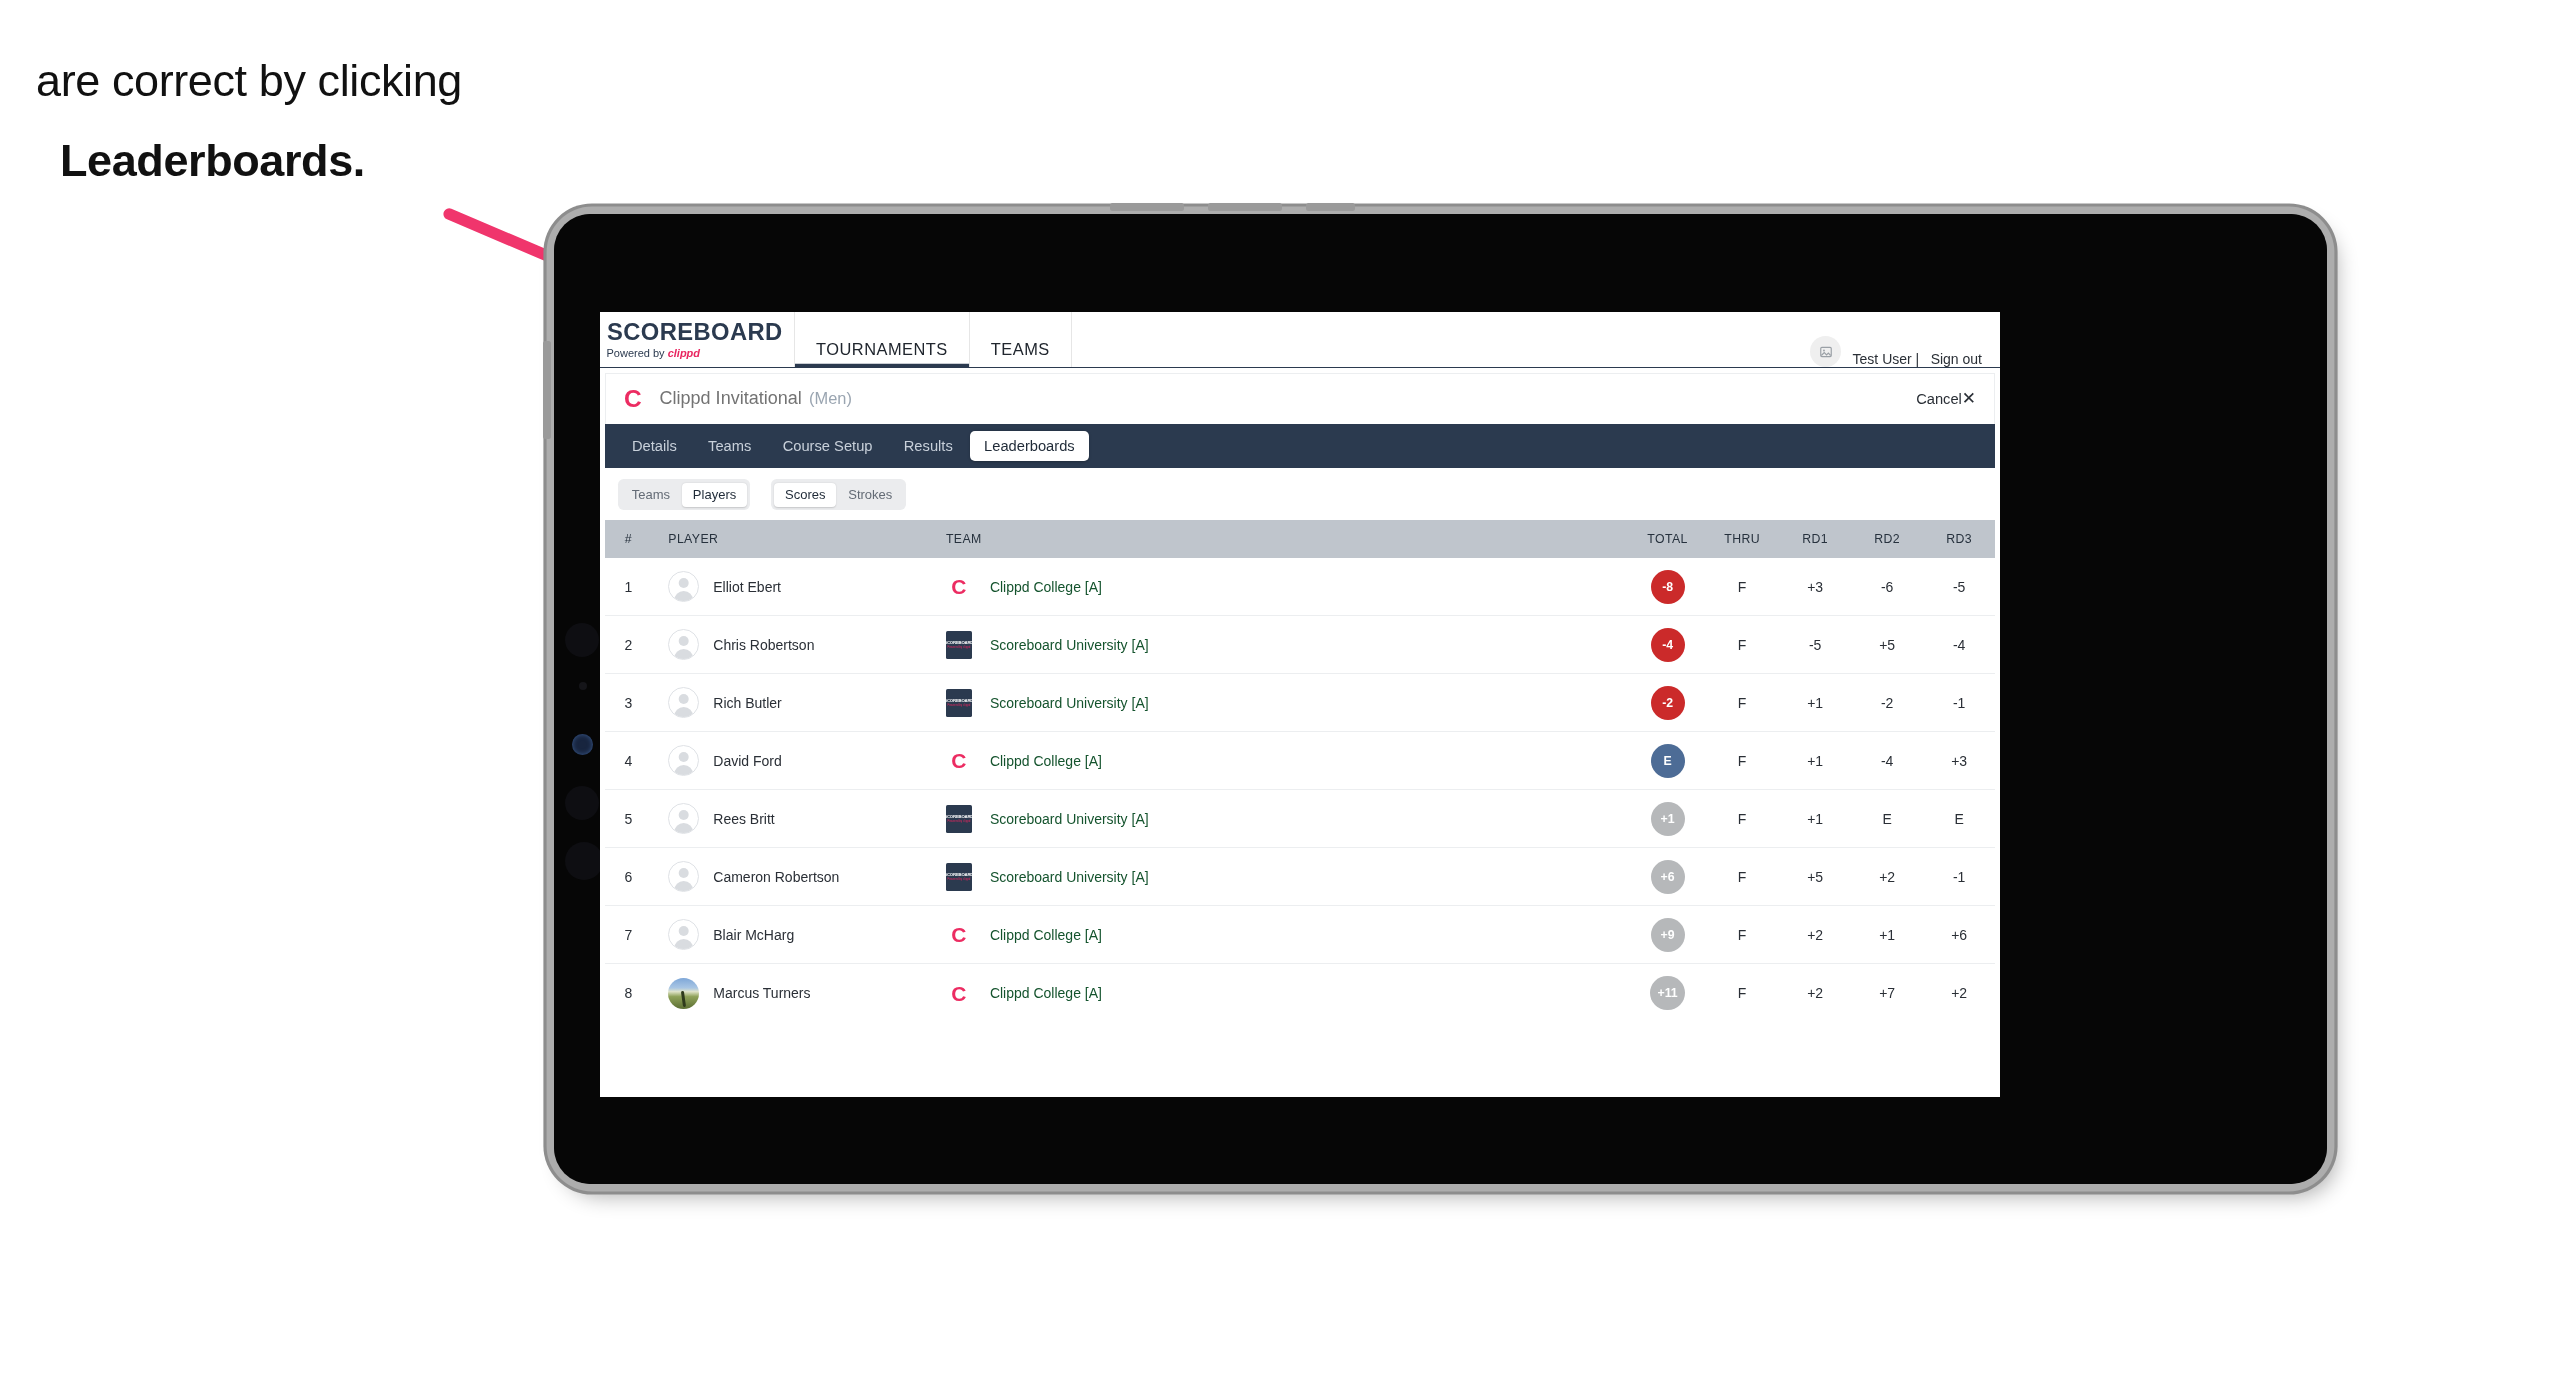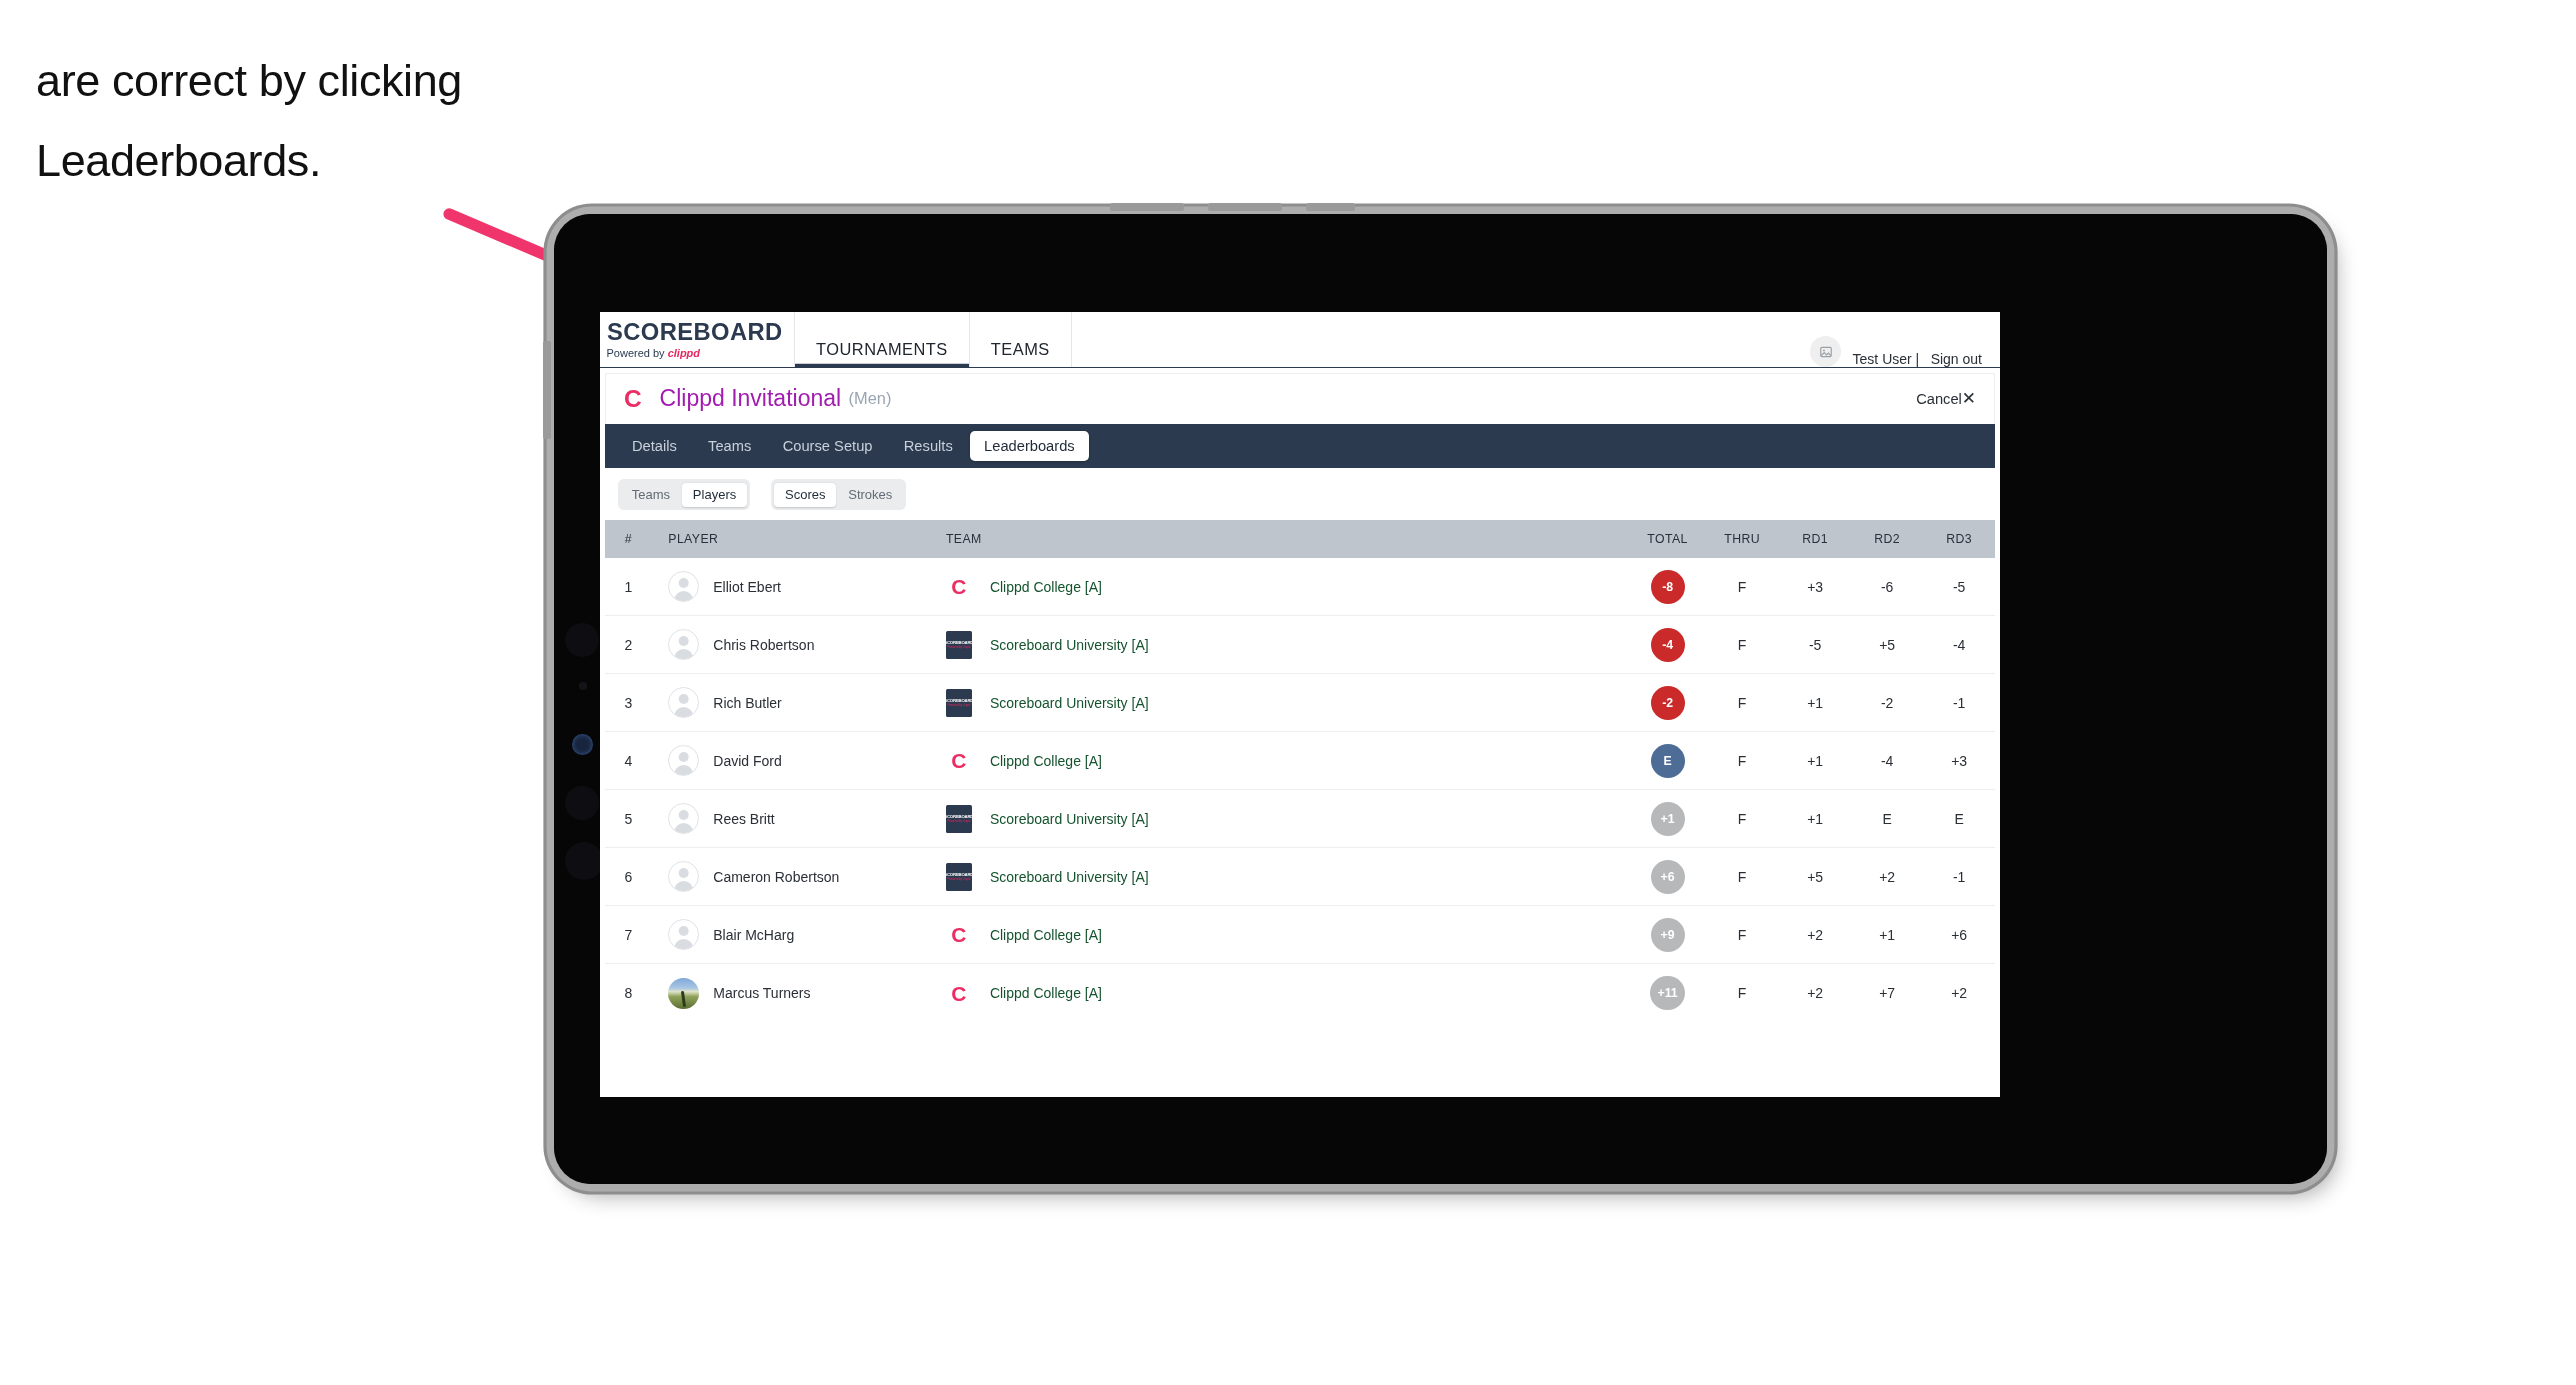--- a/index.html
+++ b/index.html
@@ -12,21 +12,21 @@
   #root { position: relative; width: 2576px; height: 1386px; background:#fff; }
 
   
   .caption {
     position: absolute; left: 36px; top: 41px;
     width: 646px;
     font-size: 45px; line-height: 80px;
     color: #111111;
     letter-spacing: -0.4px;
   }
-  .caption .bold { font-weight: 400; }
+  .caption .bold { font-weight: 700; margin-left: 24px; }
 
   
   .arrow-svg { position: absolute; left: 441px; top: 204px; width: 572px; height: 262px; pointer-events:none; }
 
   
   .tablet {
     position: absolute; left: 554px; top: 214px;
     width: 1773px; height: 970px;
     background: #0a0a0a;
     border-radius: 38px;
@@ -82,21 +82,21 @@
   .user-name { font-size:14px; color:#2a2f36; }
   .signout { font-size:14px; color:#2a2f36; }
 
   
   .tcard {
     margin: 4.9px 4.9px 0 4.9px; background:#fff; height:51px;
     border:0.8px solid #eceef0; border-bottom:none;
     display:flex; align-items:center; padding:0 18px;
   }
   .c-logo { font-size:24.5px; font-weight:800; color:#ec2c62; line-height:1; margin-right:18px; font-family:"Liberation Sans", sans-serif; }
-  .t-name { font-size:23px; color:#a21caf; }
+  .t-name { font-size:18px; color:#737373; }
   .t-gender { font-size:16.4px; color:#9aa5b1; margin-left:7.4px; }
   .t-cancel { margin-left:auto; font-size:14.7px; color:#2a2f36; display:flex; align-items:center; gap:0;text-align:center; }
   .x-icon { font-size:17px; line-height:1; }
 
   
   .tabs {
     margin: 0 4.9px; background:#2b3a4f; height:44px;
     display:flex; align-items:center; padding-left:13px; gap:3.3px;
   }
   .tab {

